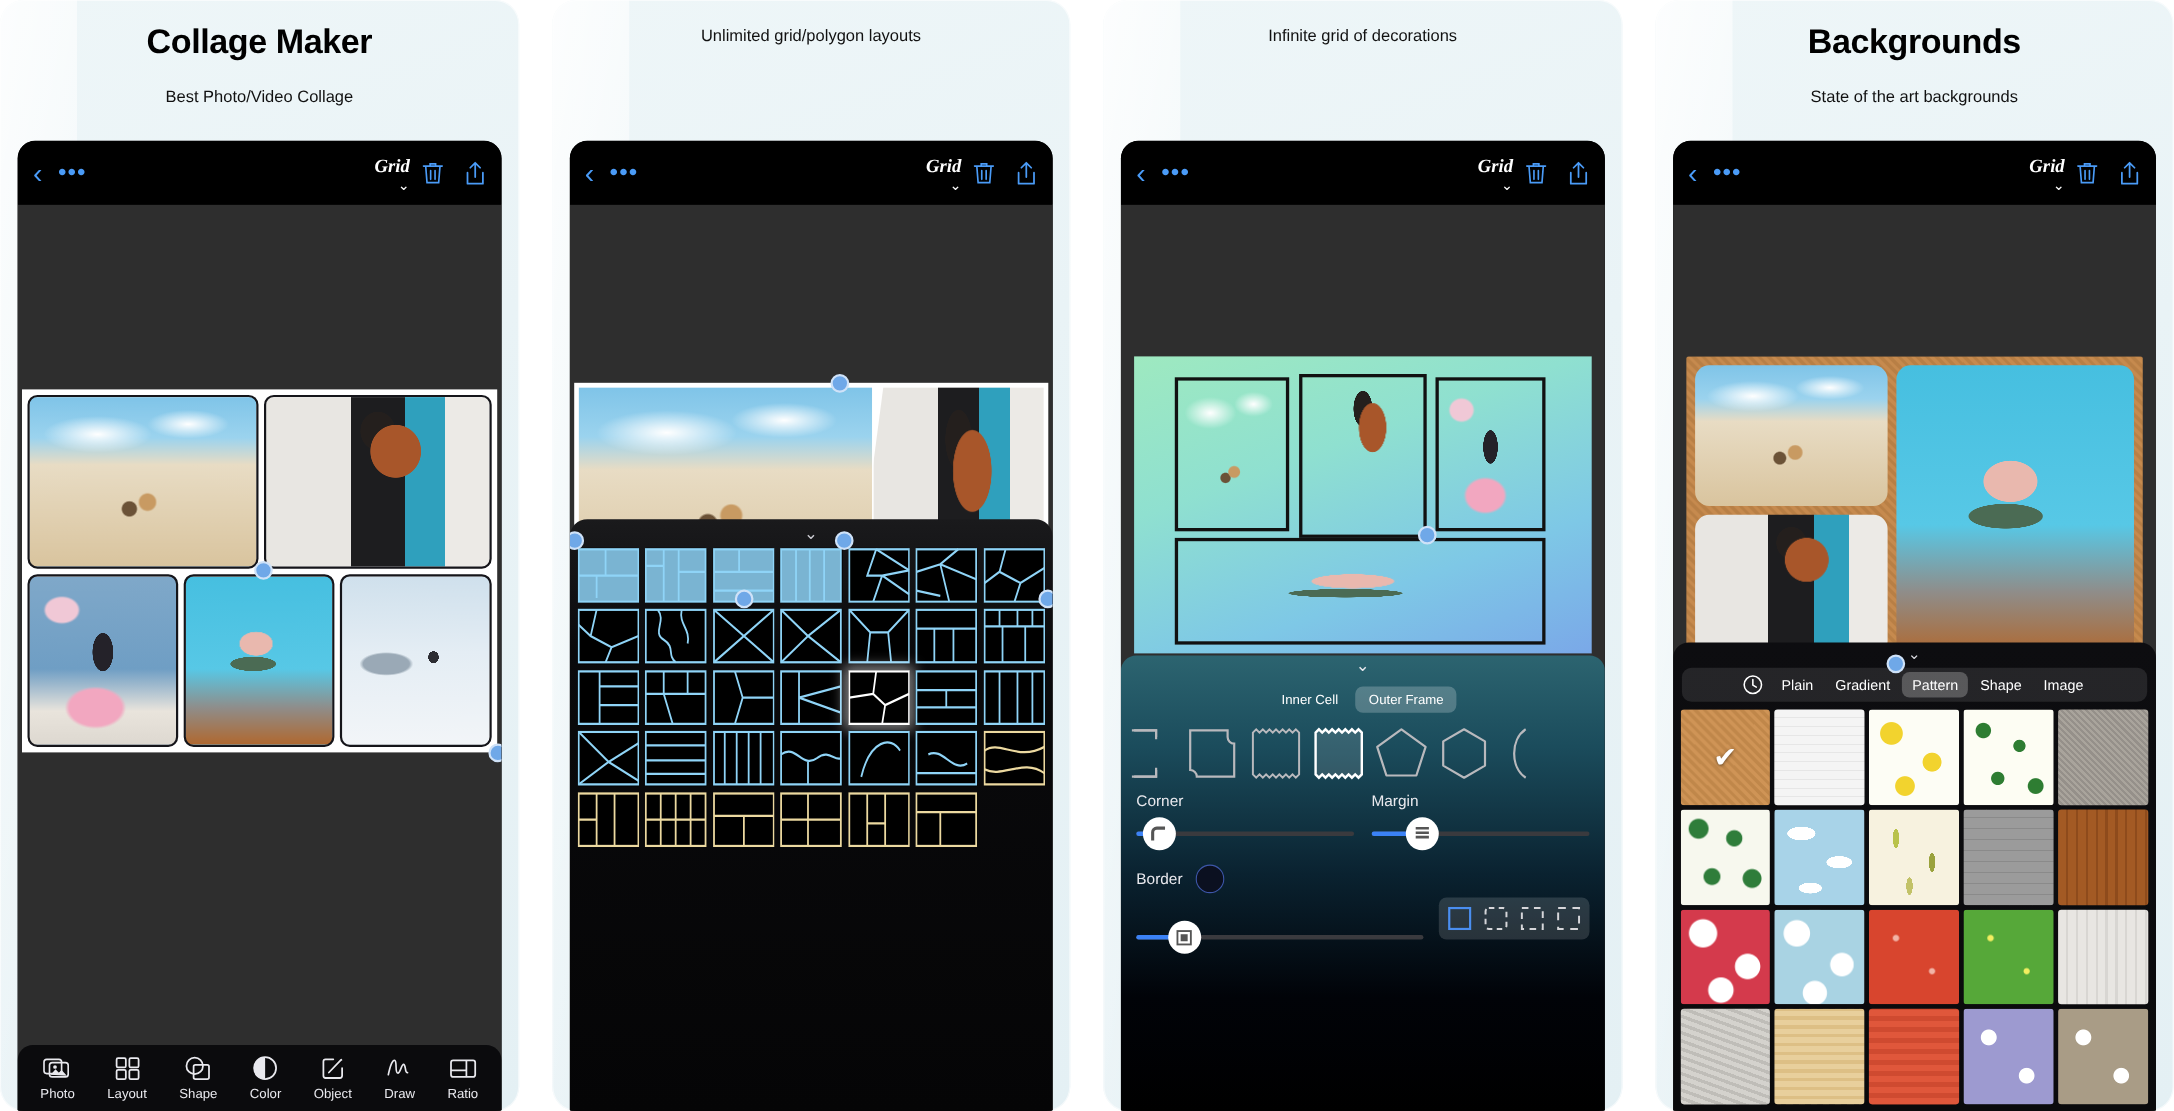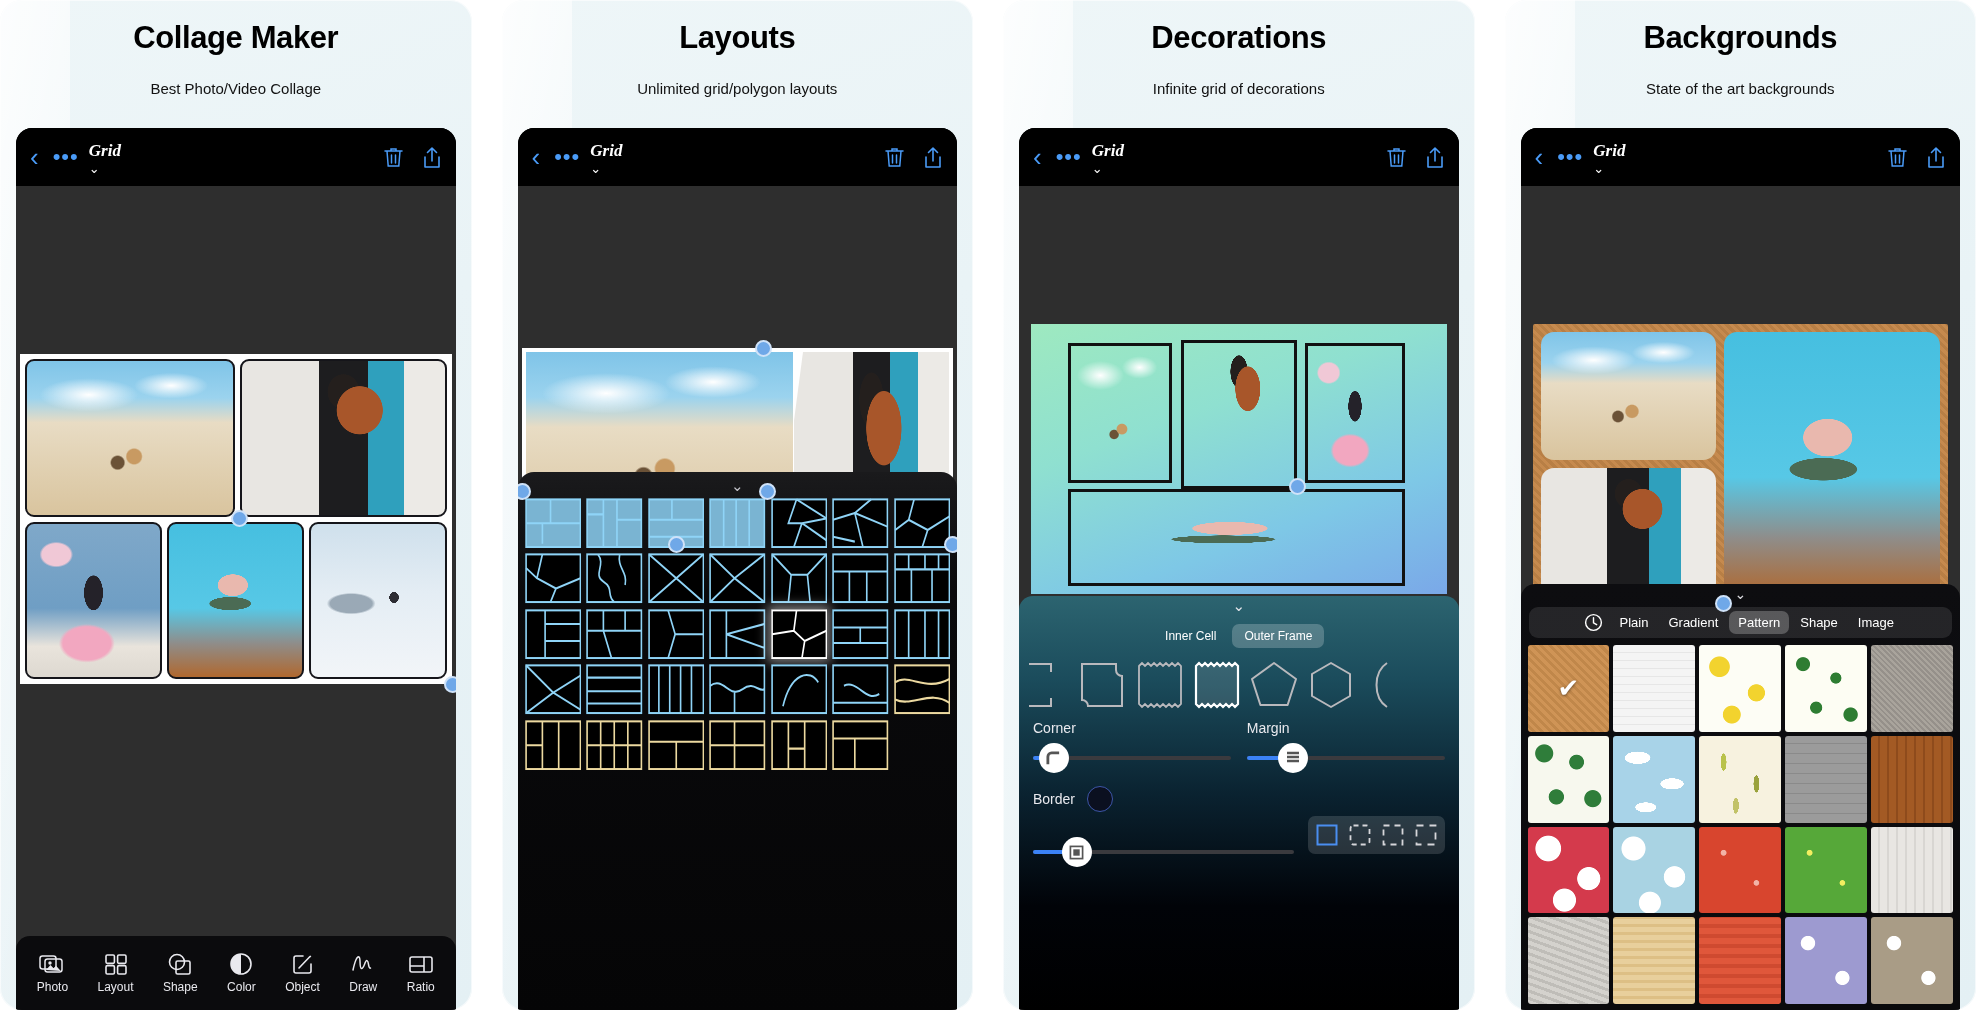--- a/index.html
+++ b/index.html
@@ -36,21 +36,21 @@
     position:absolute; left:16px; right:16px; top:128px; bottom:0;
     background:#000; border-radius:16px 16px 0 0;
     overflow:hidden; display:flex; flex-direction:column;
   }
   .topbar {
     height:58px; background:#000; display:flex; align-items:center;
     padding:0 14px; gap:10px; flex:0 0 58px; position:relative; z-index:5;
   }
   .tb-back { color:#4a9bf7; font-size:26px; line-height:1; font-weight:400; }
   .tb-dots { color:#4a9bf7; font-size:22px; letter-spacing:1px; margin-left:4px; line-height:10px; }
-  .tb-center { flex:1; text-align:center; display:flex; flex-direction:column; align-items:flex-start; gap:4px; }
+  .tb-center { flex:1; text-align:center; display:flex; flex-direction:column; align-items:flex-end; gap:4px; }
   .tb-title { color:#fff; font-size:17px; font-style:italic; font-weight:bold; font-family:"Liberation Serif", serif; }
   .tb-chev { color:#fff; font-size:13px; line-height:8px; }
   .tb-icons { display:flex; gap:18px; align-items:center; }
   .tb-icon svg { display:block; }
   .canvas { flex:1 1 auto; position:relative; background:#2e2e2e; overflow:hidden; }
 
   
   .ph { background-size:cover; background-position:center; }
   .beach{background:linear-gradient(#7fc4e8 0%,#9bd3ee 24%,#e8dcc4 40%,#d9c49e 100%);}
   .beach::after{content:"";position:absolute;inset:0;background:
@@ -141,21 +141,21 @@
   .bg-grab{text-align:center;color:#dcdce2;font-size:14px;line-height:14px;padding:3px 0 0;}
   .bg-tabs{display:flex;align-items:center;justify-content:center;gap:2px;
     margin:6px 8px 0;background:rgba(255,255,255,.1);border-radius:9px;padding:3px 6px;}
   .bg-tabs span{font-size:13px;color:#fff;padding:4px 9px;border-radius:7px;white-space:nowrap;}
   .bg-tabs span.on{background:rgba(255,255,255,.24);}
   .bg-grid{display:grid;grid-template-columns:repeat(5,1fr);gap:4px;padding:7px 7px 0;}
   .sw{aspect-ratio:1/1.06;border-radius:3px;position:relative;overflow:hidden;}
   .sw .chk{position:absolute;inset:0;display:flex;align-items:center;justify-content:center;
     color:#fff;font-size:26px;text-shadow:0 1px 3px rgba(0,0,0,.5);}
   
-  .toolbar{position:absolute;left:0;right:0;bottom:0;height:74px;background:#0b0b0d;
+  .toolbar{position:absolute;left:0;right:0;bottom:0;height:60px;background:#0b0b0d;
     border-radius:14px 14px 0 0;display:flex;align-items:center;justify-content:space-around;
     padding:0 6px;z-index:8;}
   .tbi{display:flex;flex-direction:column;align-items:center;gap:4px;}
   .tbi span{color:#e9e9ee;font-size:12px;}
 </style>
 </head>
 <body>
 
 <div class="gallery">
 
@@ -253,21 +253,20 @@
               <rect x="2" y="5" width="22" height="15" rx="2" stroke="#e9e9ee" stroke-width="1.6" fill="none"></rect>
               <path d="M2 14h14M16 5v15" stroke="#e9e9ee" stroke-width="1.6"></path>
             </svg>
           <span>Ratio</span>
         </div>
       </div>
     </div>
   </div>
 
   <div class="card">
-    <div class="card-title">Layouts</div>
     <div class="card-sub">Unlimited grid/polygon layouts</div>
 
     <div class="phone">
       <div class="topbar">
         <span class="tb-back">‹</span>
         <span class="tb-dots">•••</span>
         <div class="tb-center">
           <span class="tb-title">Grid</span>
           <span class="tb-chev">⌄</span>
         </div>
@@ -513,21 +512,20 @@
                   <path d="M0 25h100M40 25v45" stroke="#ecd9a0" stroke-width="3" fill="none"></path>
                 </svg>
               </div>
             </div>
         </div>
       </div>
     </div>
   </div>
 
   <div class="card">
-    <div class="card-title">Decorations</div>
     <div class="card-sub">Infinite grid of decorations</div>
 
     <div class="phone">
       <div class="topbar">
         <span class="tb-back">‹</span>
         <span class="tb-dots">•••</span>
         <div class="tb-center">
           <span class="tb-title">Grid</span>
           <span class="tb-chev">⌄</span>
         </div>

